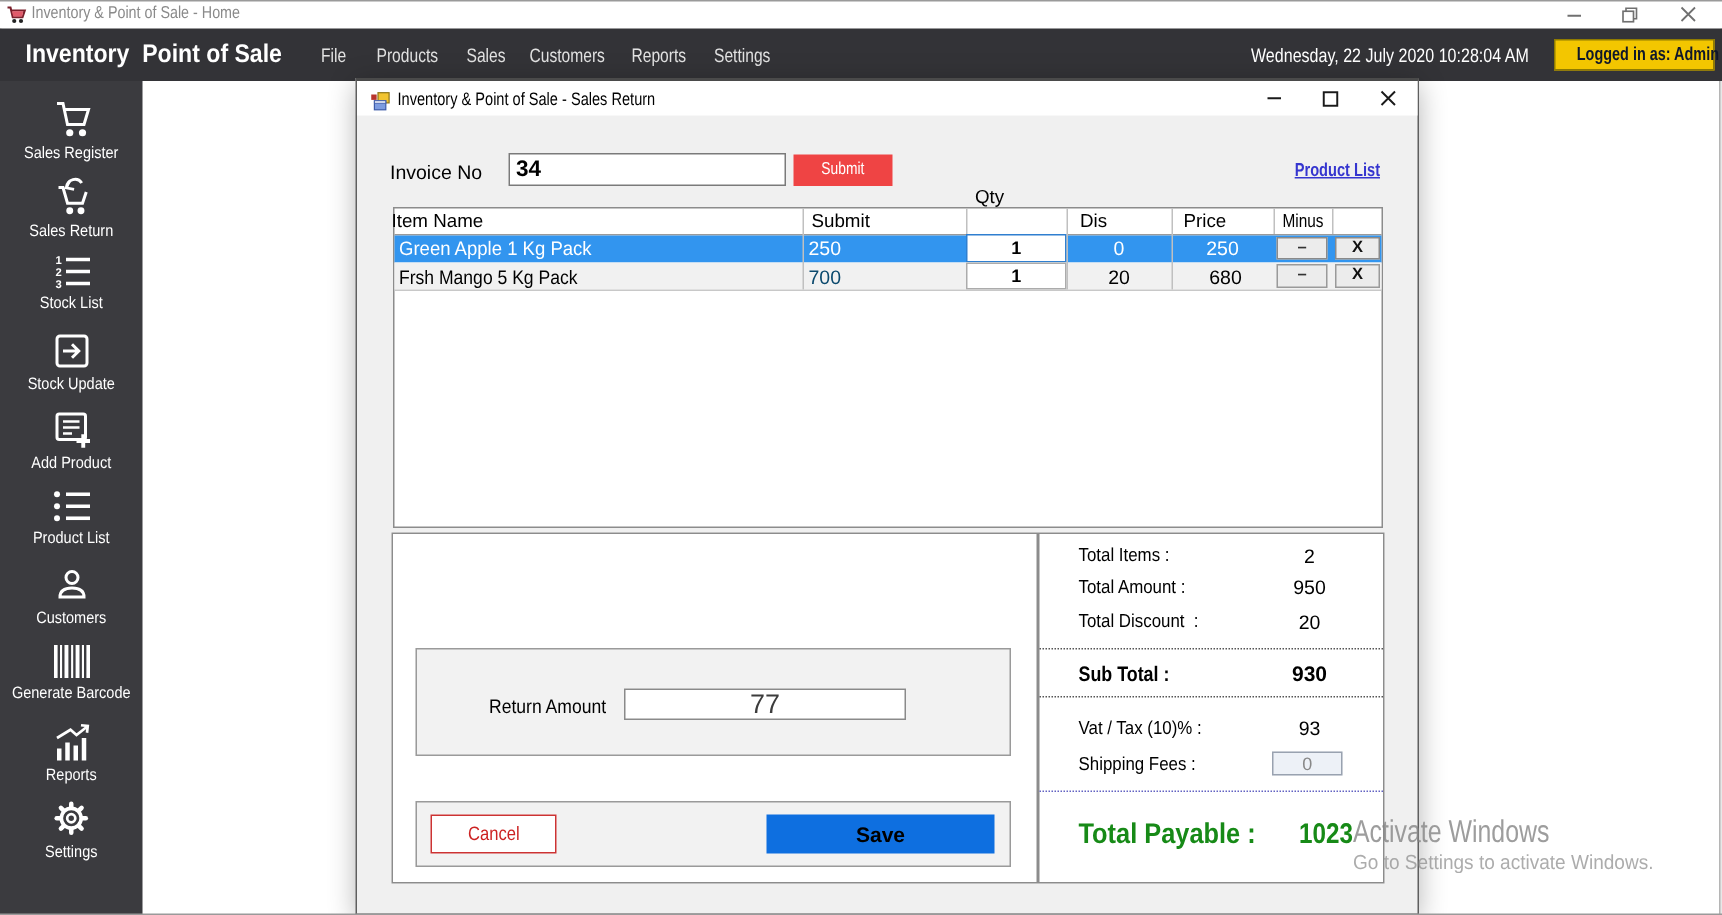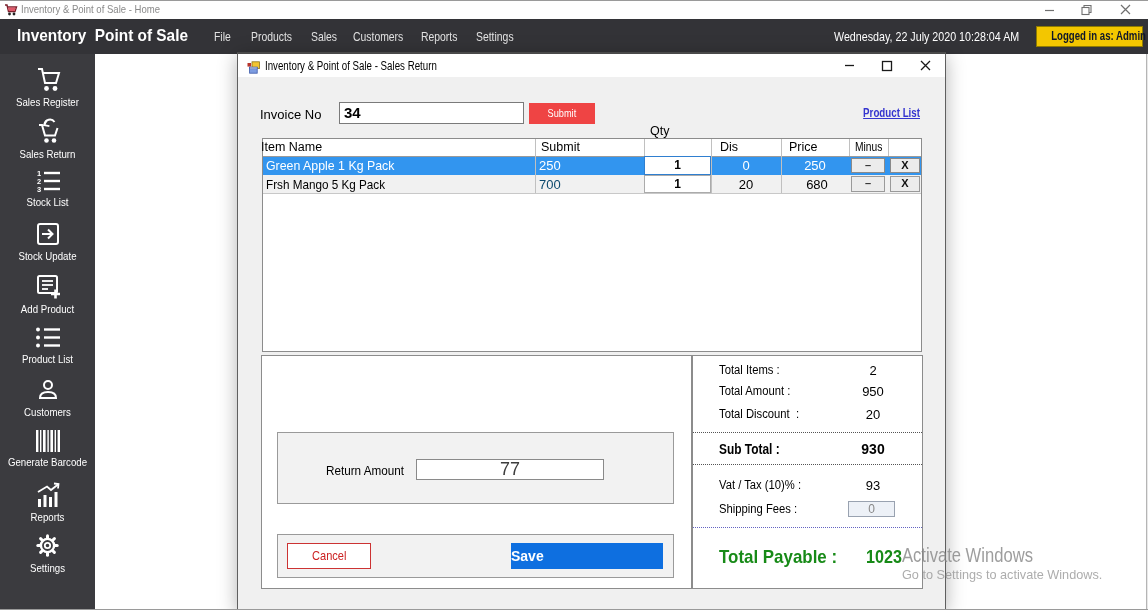--- a/index.html
+++ b/index.html
@@ -51,21 +51,21 @@
   #panelL { left:261px; top:355px; width:431px; height:234px; background:#fff; border:1px solid #8c8c8c; }
   #gbReturn { left:277px; top:432px; width:397px; height:72px; background:#f2f2f2; border:1px solid #9a9a9a; }
   #lblReturn { left:326px; top:463px; font-size:13px; color:#000; transform:scaleX(.9); transform-origin:0 50%; white-space:nowrap; }
   #tbReturn { left:416px; top:459px; width:188px; height:21px; background:#fff; border:1px solid #8a8a8a;
     font-size:18px; color:#3c3c3c; text-align:center; line-height:19px; }
   #gbButtons { left:277px; top:534px; width:397px; height:44px; background:#f2f2f2; border:1px solid #9a9a9a; }
   #btnCancel { left:287px; top:543px; width:84px; height:26px; background:#fff; border:1px solid #cc3333;
     color:#cc2222; font-size:13px; text-align:center; line-height:24px; }
   #btnCancel span { display:inline-block; transform:scaleX(.85); }
   #btnSave { left:511px; top:543px; width:152px; height:26px; background:#0e6fe0;
-    color:#ffffff; font-size:14px; font-weight:bold; text-align:left; line-height:26px; }
+    color:#000000; font-size:14px; font-weight:bold; text-align:center; line-height:26px; }
 
   #panelR { left:692px; top:355px; width:231px; height:234px; background:#fff; border:1px solid #8c8c8c; }
   .slbl { position:absolute; left:719px; font-size:12.5px; color:#000; transform:scaleX(.9); transform-origin:0 50%; white-space:nowrap; }
   .sval { position:absolute; left:852px; width:42px; text-align:center; font-size:13px; color:#000; }
   .dash { position:absolute; left:693px; width:229px; border-top:1px dotted #555; }
 
   #tbShip { left:848px; top:501px; width:47px; height:16px; background:#edf1f7; border:1px solid #99a2b0;
     font-size:12px; color:#888; text-align:center; line-height:14px; }
 
   #lblPayable { left:719px; top:546px; font-size:19px; font-weight:bold; color:#178a17; transform:scaleX(.89); transform-origin:0 50%; white-space:nowrap; }

